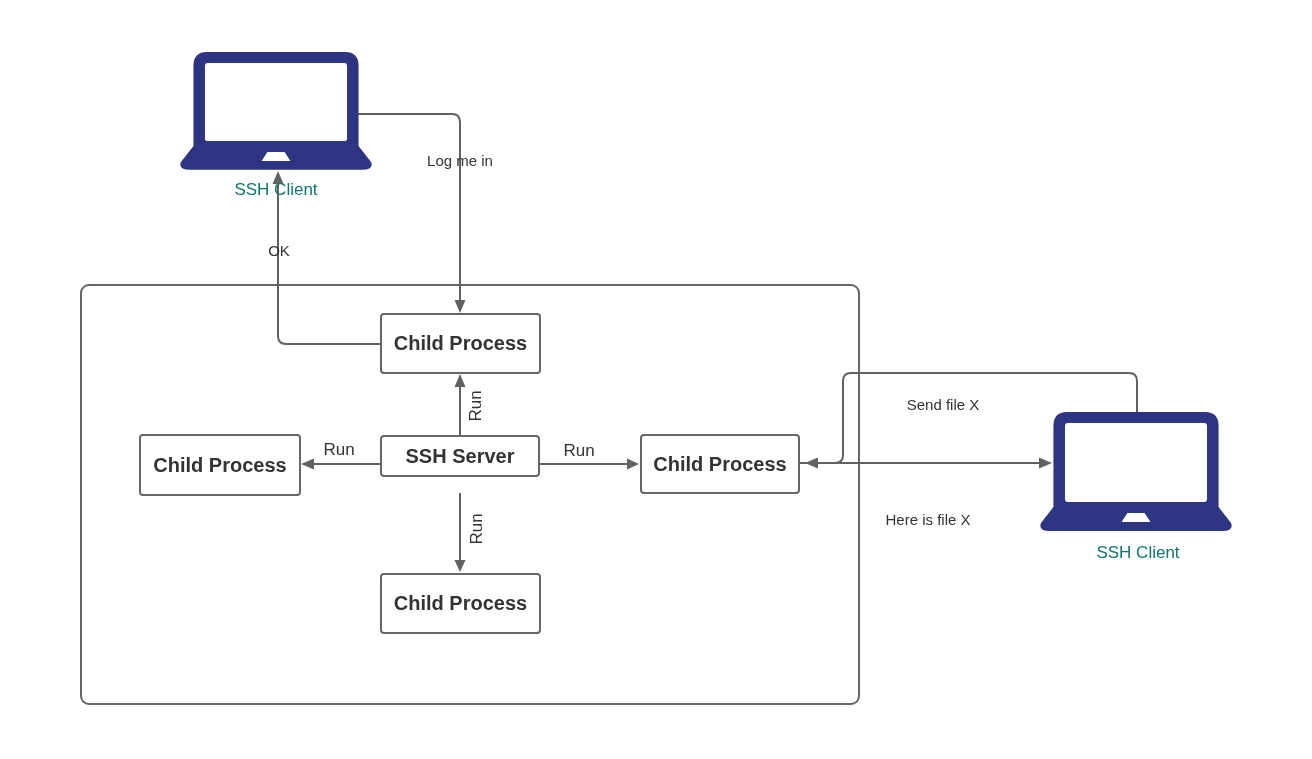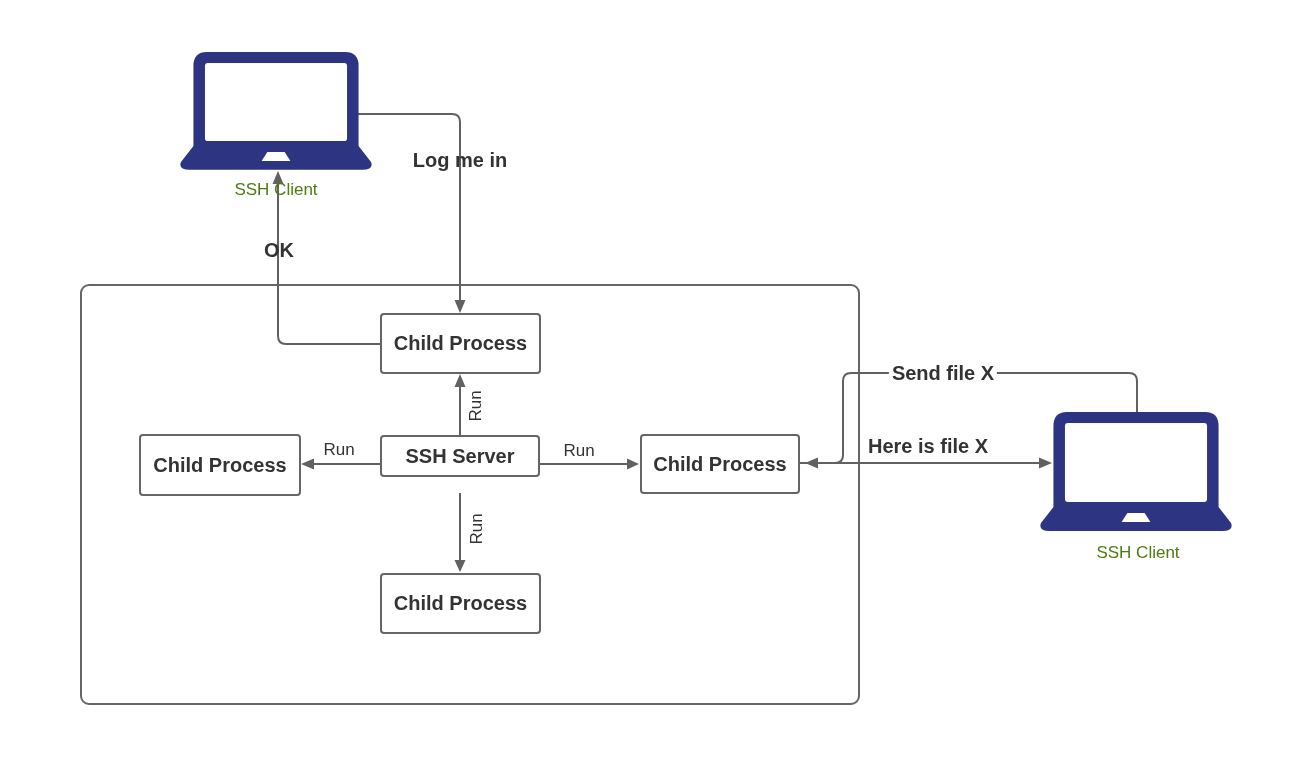--- a/index.html
+++ b/index.html
@@ -49,29 +49,29 @@
   .node-child-left   { left: 139px; top: 434px; width: 162px; height: 62px; }
   .node-server       { left: 380px; top: 435px; width: 160px; height: 42px; }
   .node-child-right  { left: 640px; top: 434px; width: 160px; height: 60px; }
   .node-child-bottom { left: 380px; top: 573px; width: 161px; height: 61px; }
   .edge-label {
     position: absolute;
     color: #333333;
     white-space: nowrap;
     transform: translate(-50%, -50%);
   }
-  .edge-label.bold { font-weight: bold; font-size: 20px; }
+  .edge-label.bold { font-weight: normal; font-size: 15px; }
   .edge-label.plain { font-weight: normal; font-size: 17px; }
-  .edge-label.on-line { background: #ffffff; padding: 0 3px; }
+  .edge-label.on-line { background: #ffffff; padding: 0 3px; margin-top: 31px; }
   .edge-label.vertical { transform: translate(-50%, -50%) rotate(-90deg); }
   .device-label {
     position: absolute;
     font-size: 17px;
     font-weight: normal;
-    color: #4d7c0f;
+    color: #0f766e;
     white-space: nowrap;
     transform: translate(-50%, -50%);
   }
 </style>
 </head>
 <body>
 
 <div class="canvas">
 
   <div class="boundary"></div>
@@ -140,15 +140,15 @@
   <div class="device-label" style="left:276px; top:190px;">SSH Client</div>
   <div class="device-label" style="left:1138px; top:553px;">SSH Client</div>
 
   <div class="edge-label bold" style="left:460px; top:160px;">Log me in</div>
   <div class="edge-label bold" style="left:279px; top:250px;">OK</div>
   <div class="edge-label plain vertical" style="left:476px; top:406px;">Run</div>
   <div class="edge-label plain" style="left:339px; top:450px;">Run</div>
   <div class="edge-label plain" style="left:579px; top:451px;">Run</div>
   <div class="edge-label plain vertical" style="left:477px; top:529px;">Run</div>
   <div class="edge-label bold on-line" style="left:943px; top:373px;">Send file X</div>
-  <div class="edge-label bold on-line" style="left:928px; top:446px;">Here is file X</div>
+  <div class="edge-label bold on-line" style="left:928px; top:488px;">Here is file X</div>
 
 </div>
 
 </body></html>

